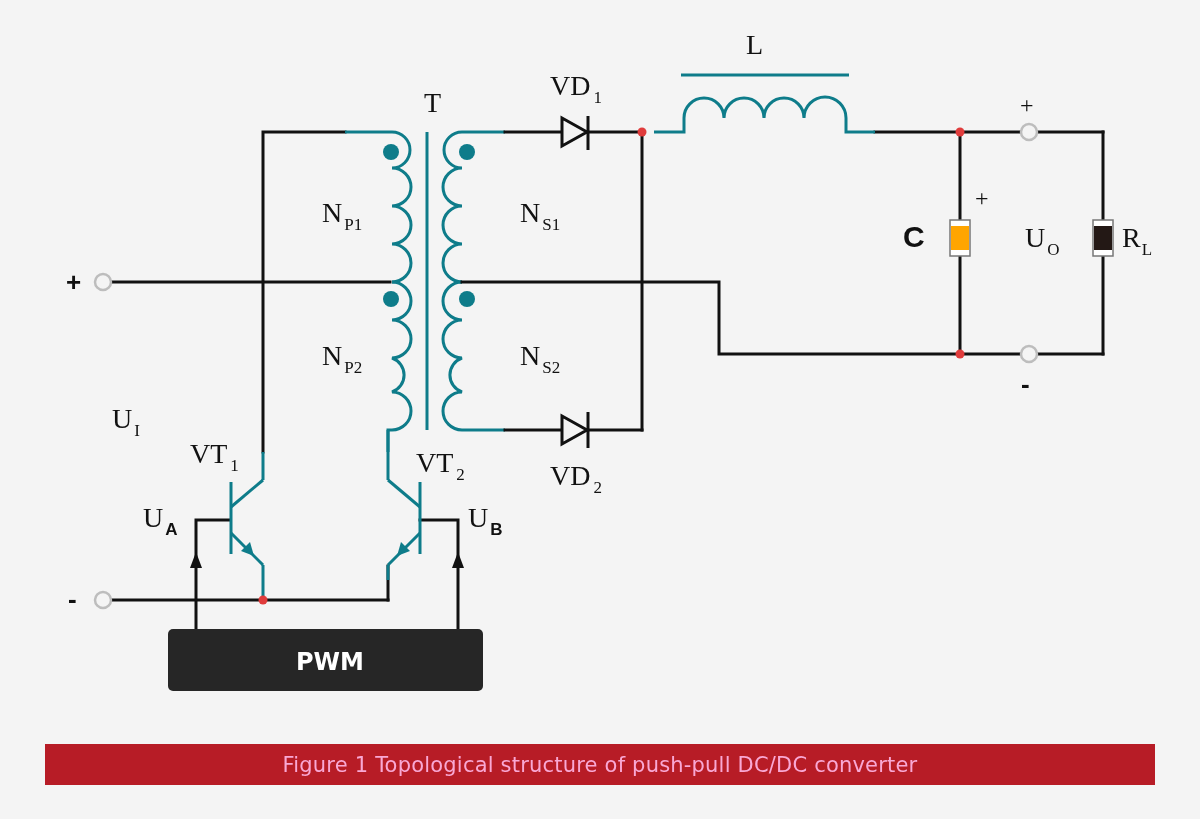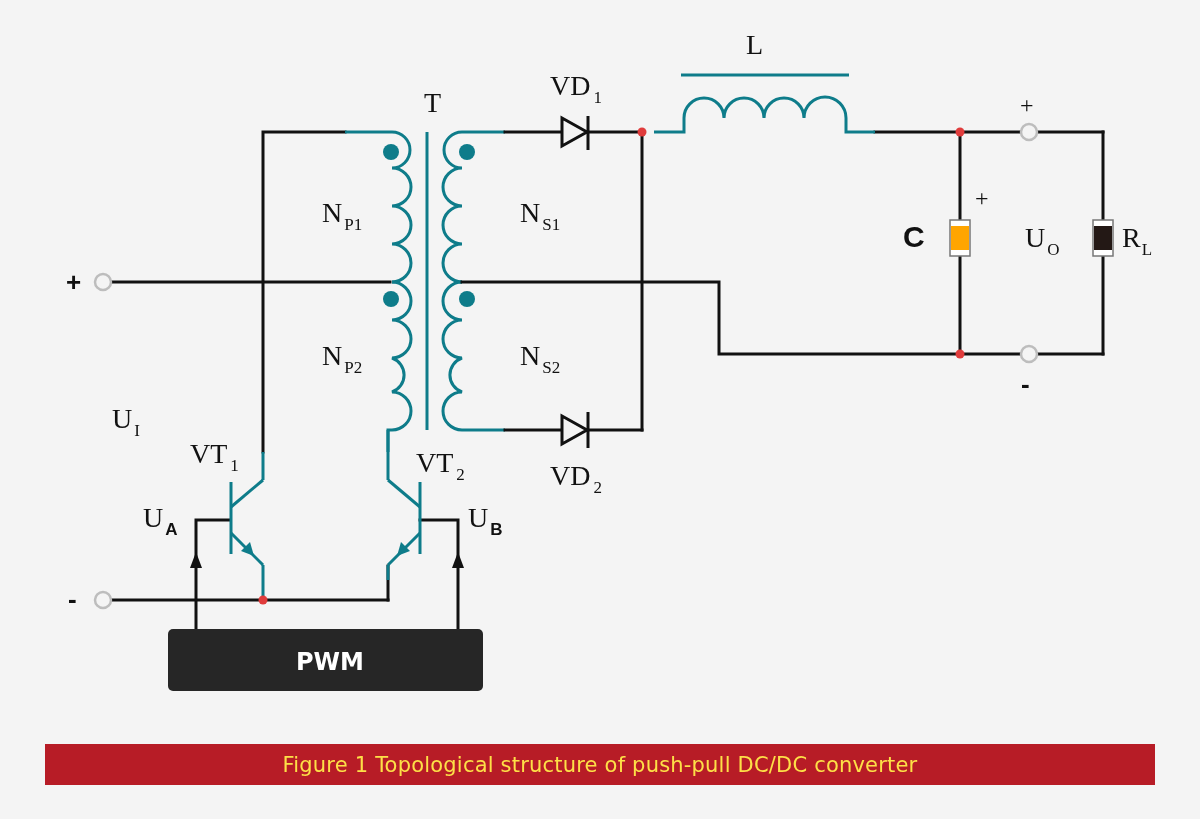--- a/index.html
+++ b/index.html
@@ -12,21 +12,21 @@
     .terminal { fill: #f4f4f4; stroke: #bdbdbd; stroke-width: 2.5; }
     .serif { font-family: "Liberation Serif", "DejaVu Serif", serif; fill: #111; }
     .sans { font-family: "Liberation Sans", "DejaVu Sans", sans-serif; fill: #111; }
     .lbl { font-size: 28px; }
     .sub { font-size: 17px; }
     .sub-sans { font-size: 17px; font-weight: bold; }
     .pm { font-size: 26px; font-weight: bold; }
     .pm-thin { font-size: 24px; }
     #caption {
       position: absolute; left: 45px; top: 744px; width: 1110px; height: 41px;
-      background: #b71c26; color: #fde047;
+      background: #b71c26; color: #f9a8d4;
       font-family: "DejaVu Sans", "Liberation Sans", sans-serif; font-size: 21px;
       display: flex; align-items: center; justify-content: center; letter-spacing: 0.2px;
     }
   </style>
 </head>
 <body>
 
 <svg id="diagram" viewBox="0 0 1200 819" xmlns="http://www.w3.org/2000/svg">
 
   <g>

